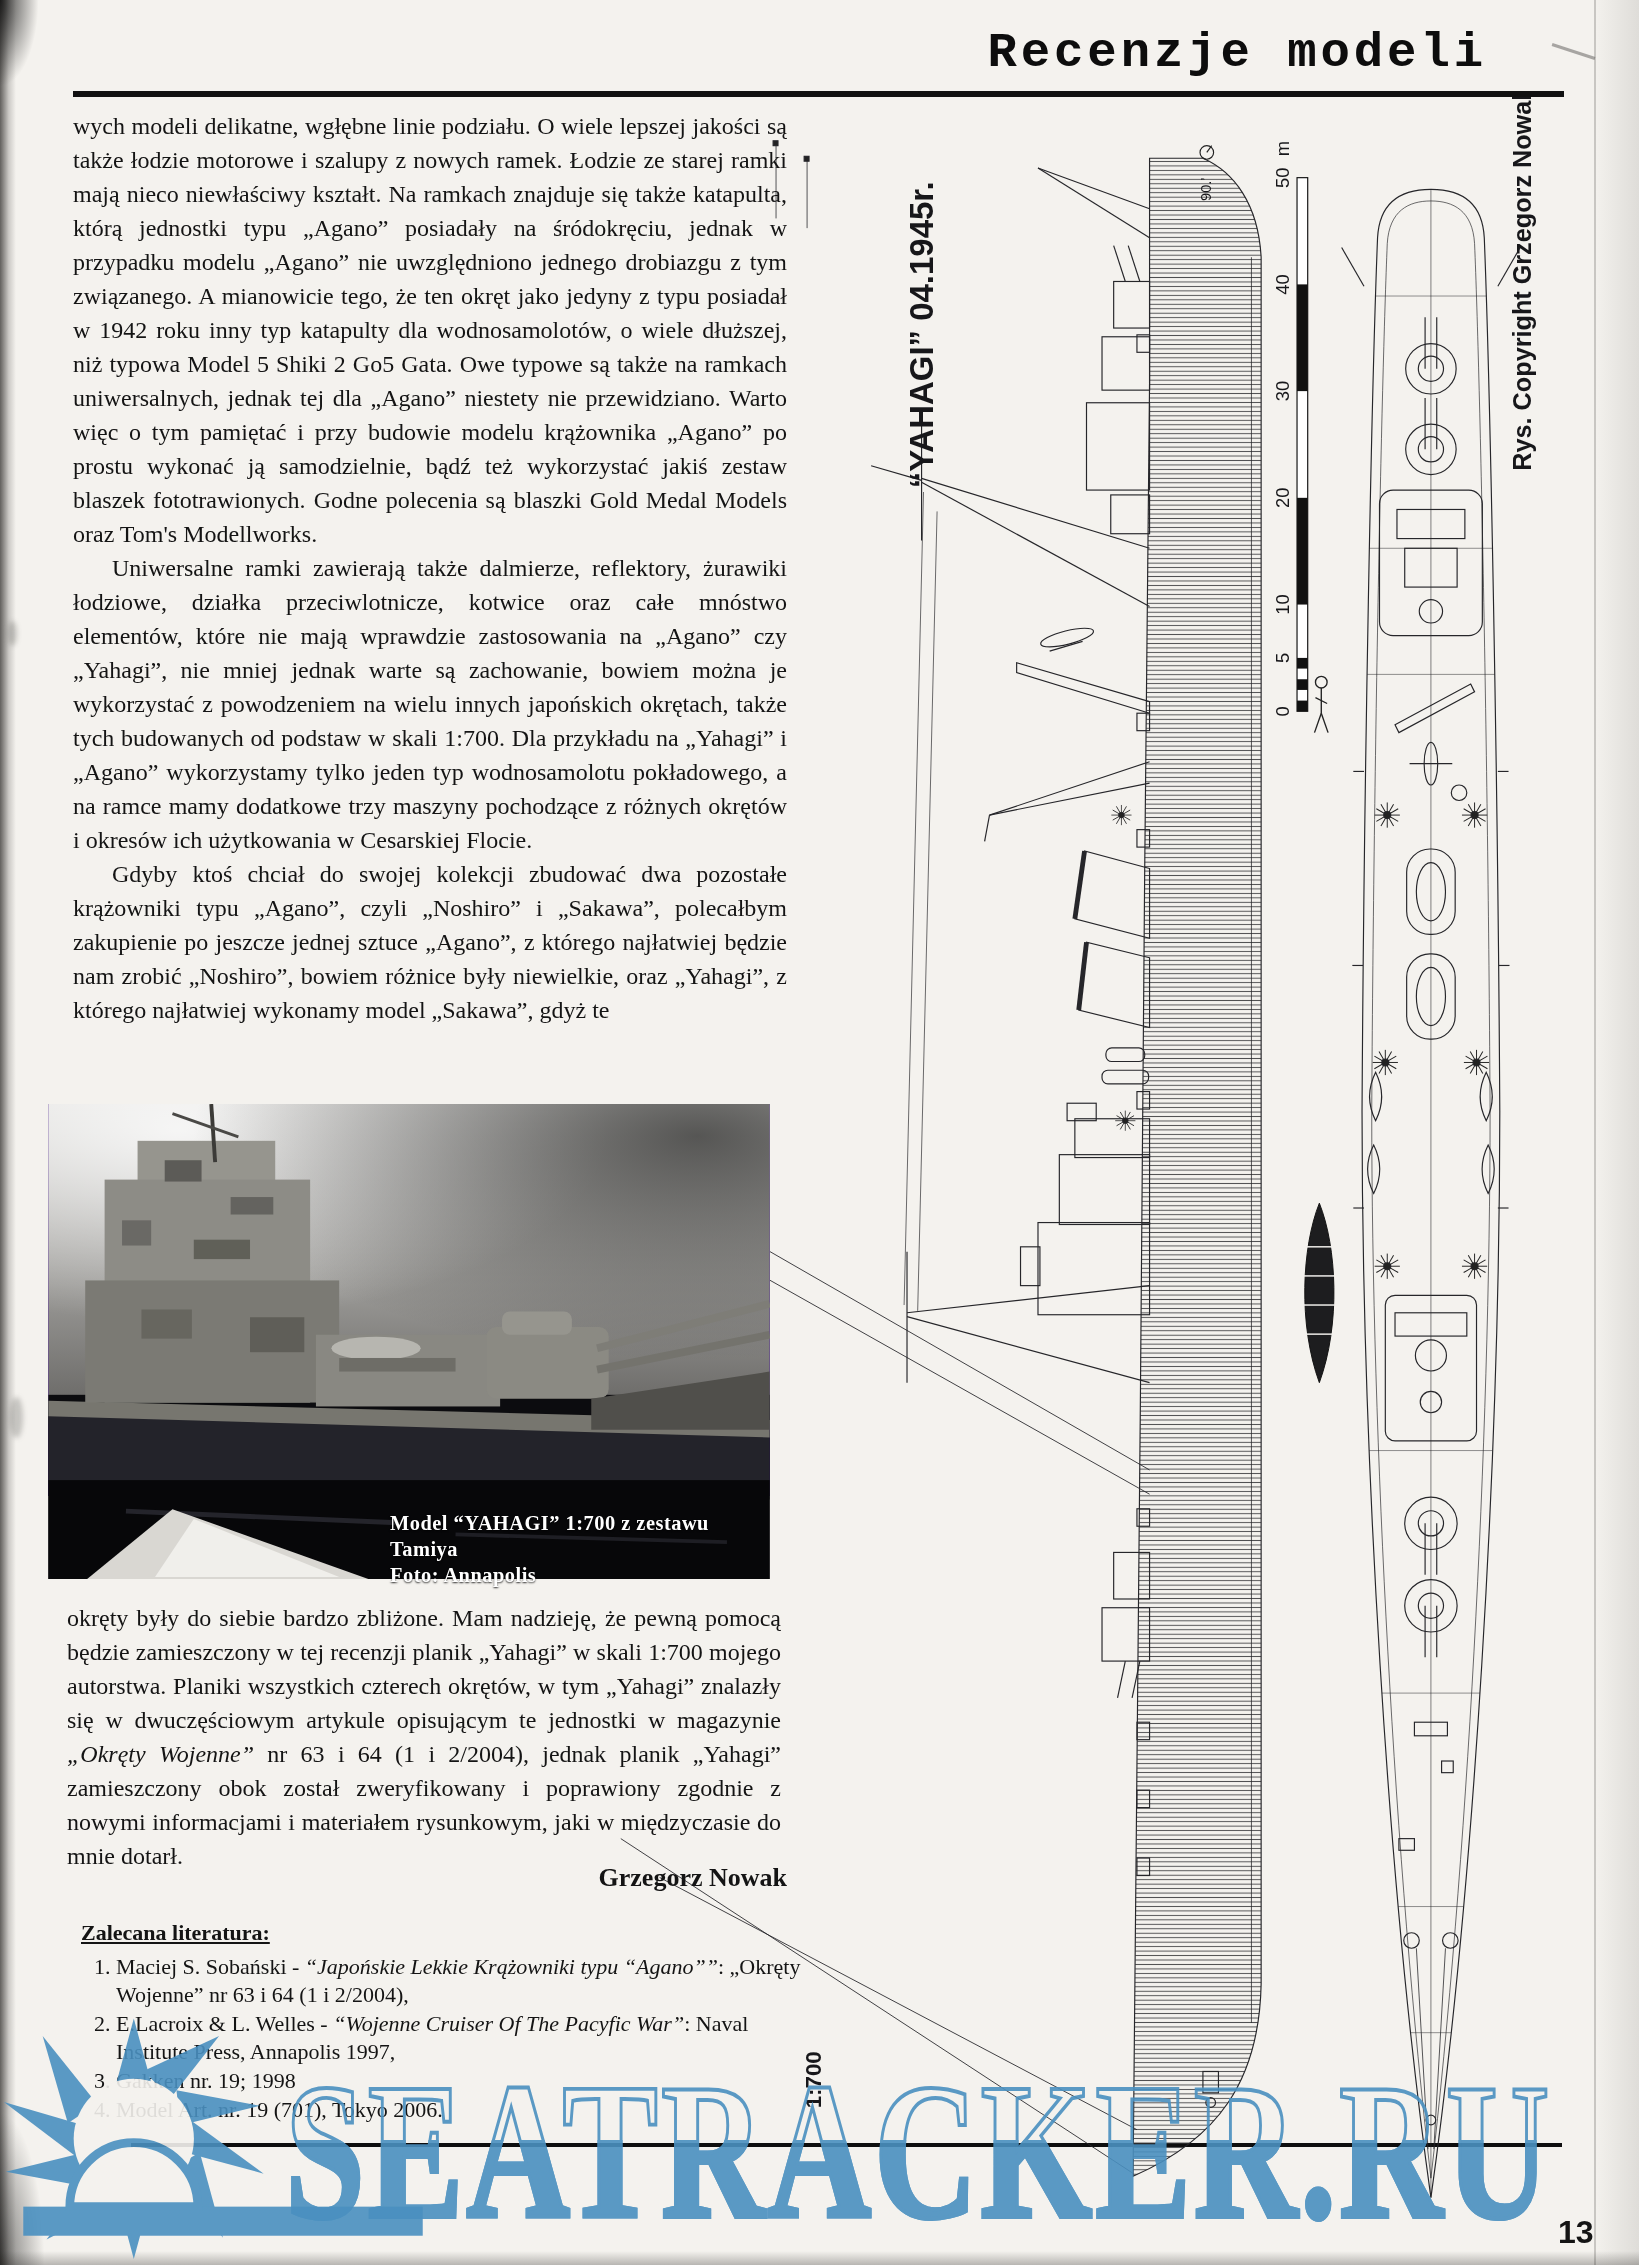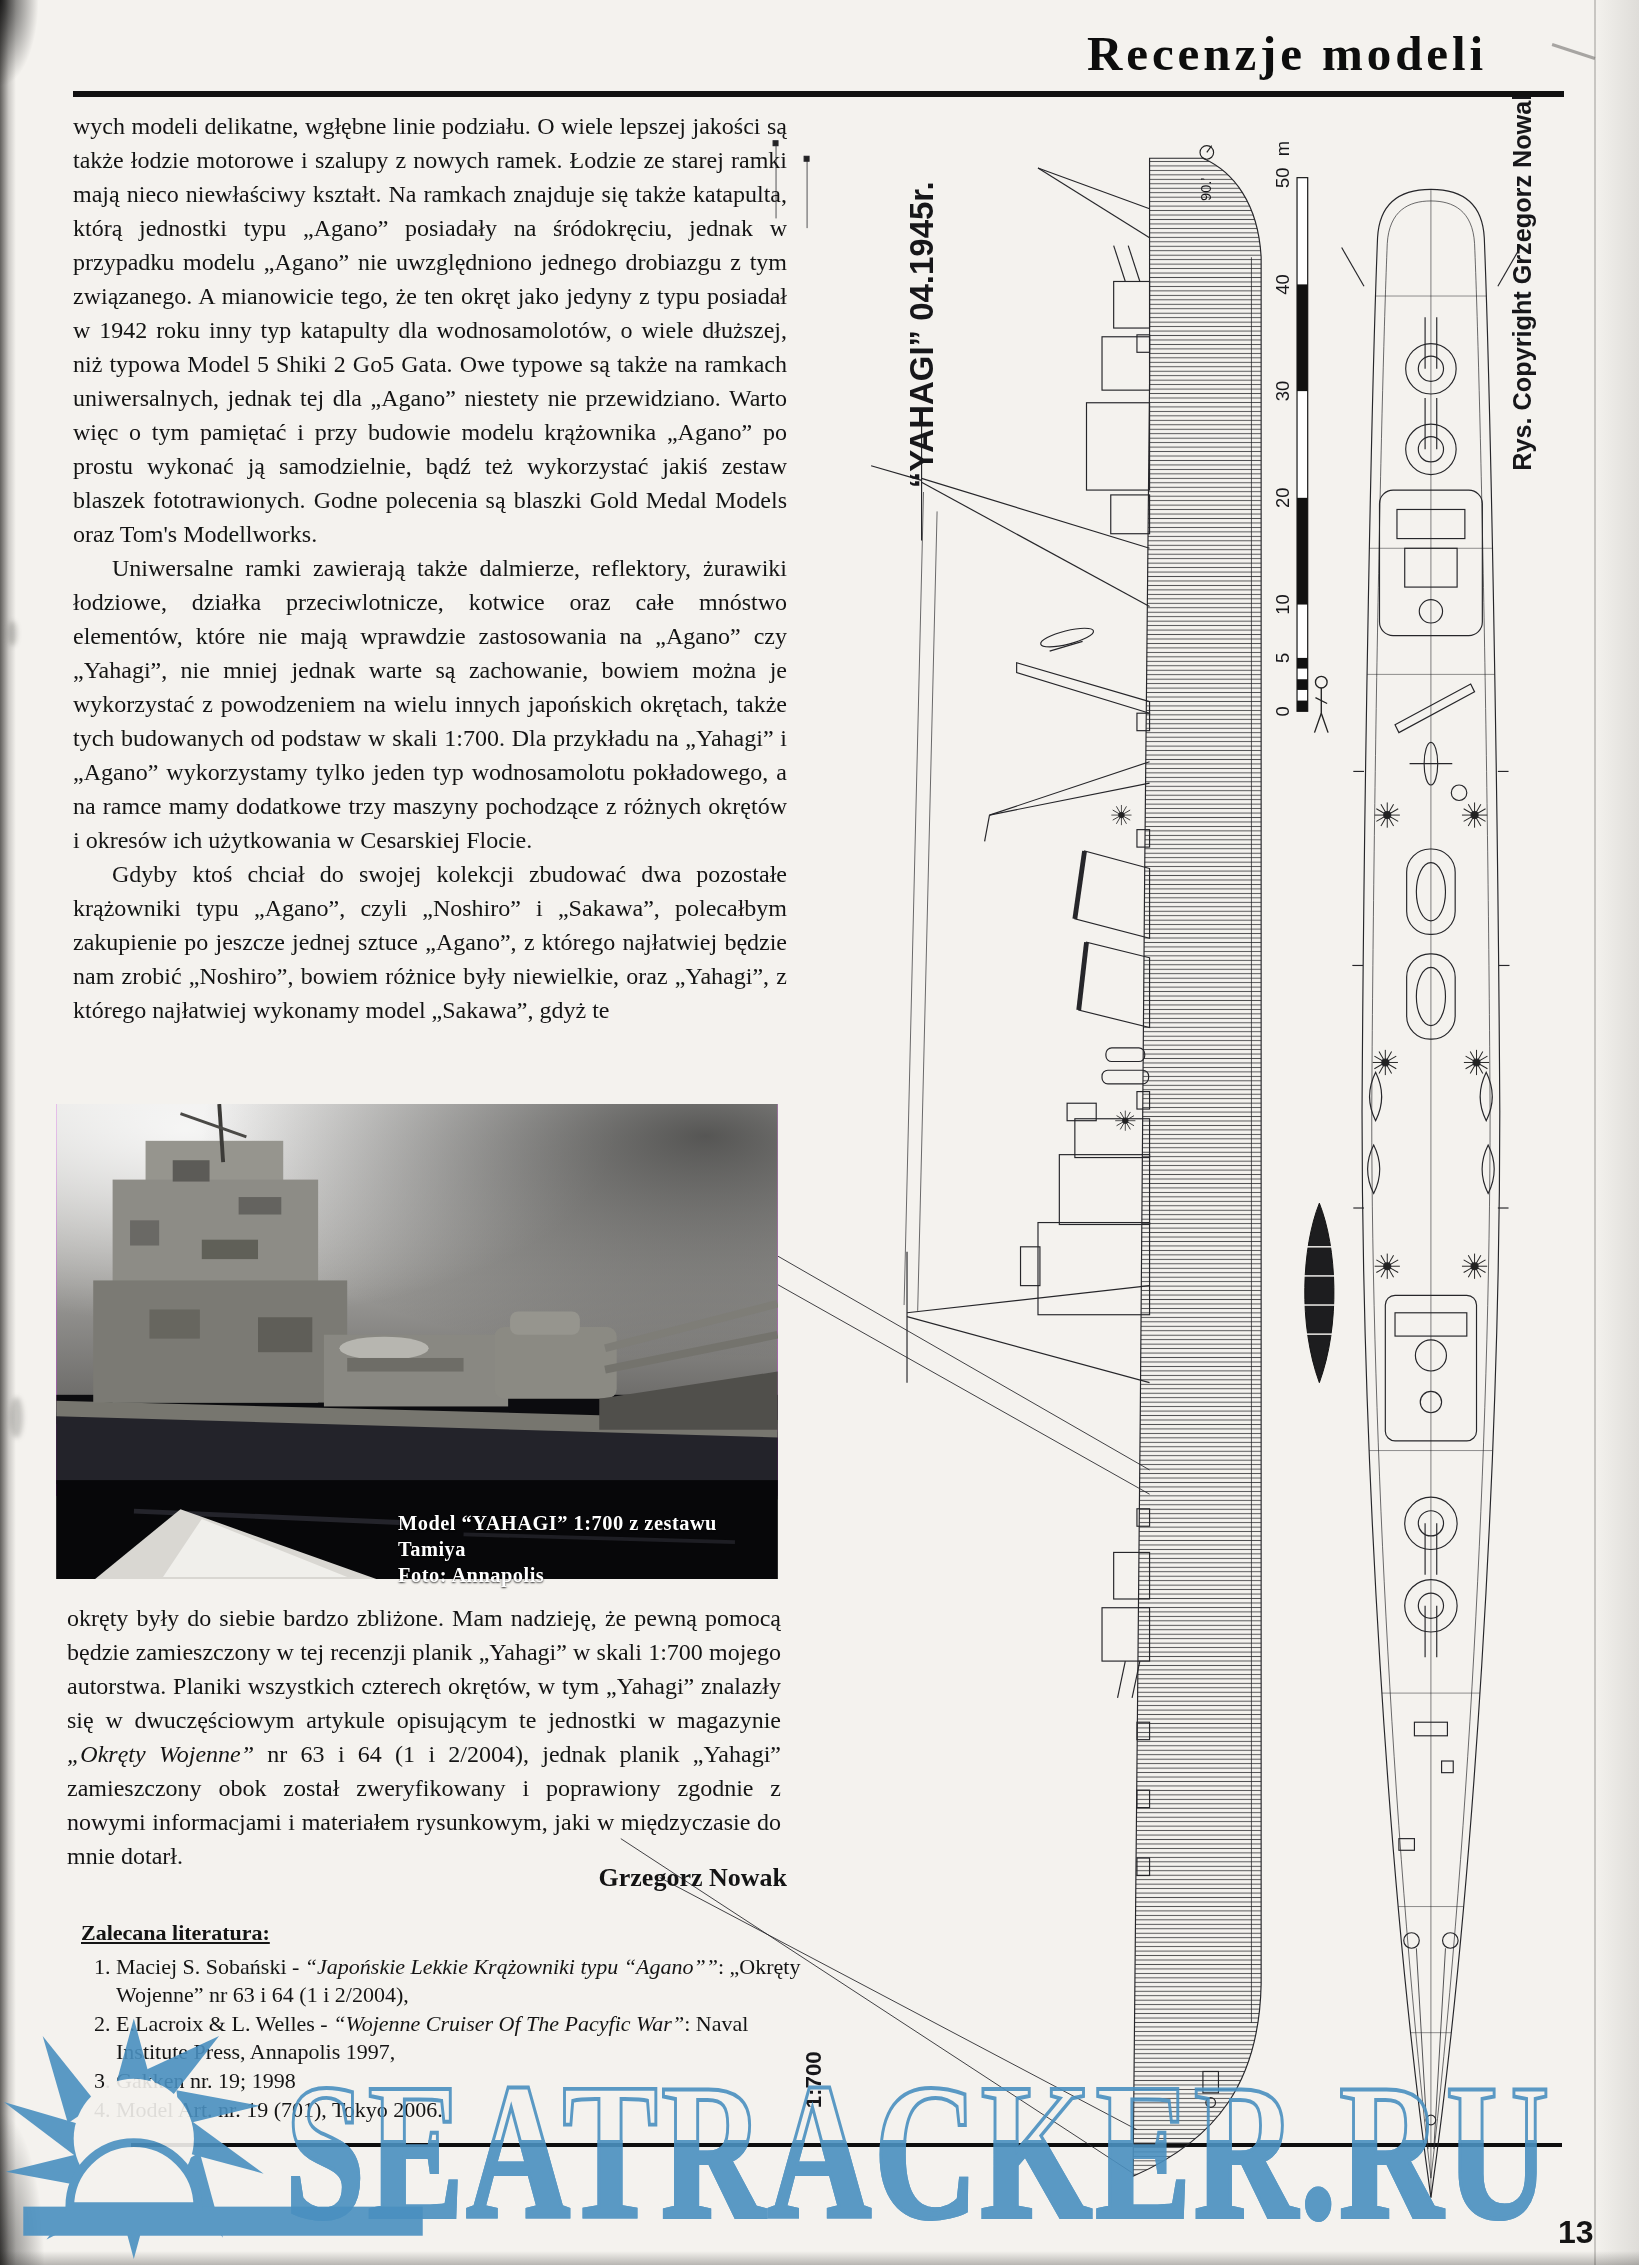--- a/index.html
+++ b/index.html
@@ -19,39 +19,39 @@
     background:linear-gradient(270deg,#dedcd8,rgba(222,220,216,0));z-index:1;}
   .edge-right-line{position:absolute;left:1594px;top:0;width:1.9px;height:100%;background:rgba(120,118,114,.35);z-index:1;}
   .edge-bottom{position:absolute;left:0;bottom:0;width:100%;height:15.5px;
     background:linear-gradient(0deg,rgba(30,28,26,.30),rgba(30,28,26,0));z-index:1;}
   .smudge{position:absolute;border-radius:50%;background:rgba(60,58,55,.25);filter:blur(2.9px);z-index:1;}
   .corner-mark{position:absolute;left:1551px;top:50px;width:45px;height:2.9px;background:rgba(90,88,85,.5);
     transform:rotate(18deg);z-index:1;}
   
   .header-title{
     position:absolute;top:25px;right:153px;
-    font-family:Liberation Serif, serif;font-weight:bold;font-size:49px;
+    font-family:Liberation Mono, monospace;font-weight:bold;font-size:49px;
     letter-spacing:3.9px;color:#0d0d0d;z-index:5;white-space:nowrap;
   }
   .header-rule{position:absolute;left:73px;top:91px;width:1491px;height:5.8px;background:#111;z-index:5;}
   
   .bodytext{font-size:24px;line-height:34px;text-align:justify;}
   .bodytext p{margin:0;}
   .bodytext p.ind{text-indent:39px;}
   .left-col{position:absolute;left:73px;top:109px;width:714px;height:992px;overflow:hidden;z-index:5;}
   .para4{position:absolute;left:67px;top:1601px;width:714px;height:279px;overflow:hidden;z-index:5;}
   .signature{position:absolute;left:73px;top:1863px;width:714px;text-align:right;
     font-weight:bold;font-size:26px;z-index:5;}
   
   .literature{position:absolute;left:73px;top:1919px;width:747px;font-size:22px;line-height:28px;z-index:5;}
   .lit-heading{font-weight:bold;text-decoration:underline;margin-bottom:5.8px;margin-left:8px;}
   .literature ol{margin:0;padding-left:43px;}
   .literature li{margin:0 0 1px 0;}
   
-  .photo{position:absolute;left:56px;top:1104px;width:722px;height:392px;z-index:5;background:#d946ef;}
+  .photo{position:absolute;left:48px;top:1104px;width:722px;height:392px;z-index:5;background:#4c1d95;}
   .photo svg{display:block;}
   .photo-caption{position:absolute;left:342px;top:406px;color:#fff;
     font-weight:bold;font-size:20.4px;line-height:26px;letter-spacing:0.5px;
     text-shadow:0 1px 1.9px rgba(0,0,0,.8);}
   
   .plans{position:absolute;left:582px;top:92px;z-index:4;}
   .plans text{fill:#17171a;}
   .lbl-title{font-family:"Liberation Sans",sans-serif;font-weight:bold;font-size:34px;}
   .lbl-copy{font-family:"Liberation Sans",sans-serif;font-weight:bold;font-size:26px;}
   .lbl-scale{font-family:"Liberation Sans",sans-serif;font-weight:bold;font-size:23px;}

